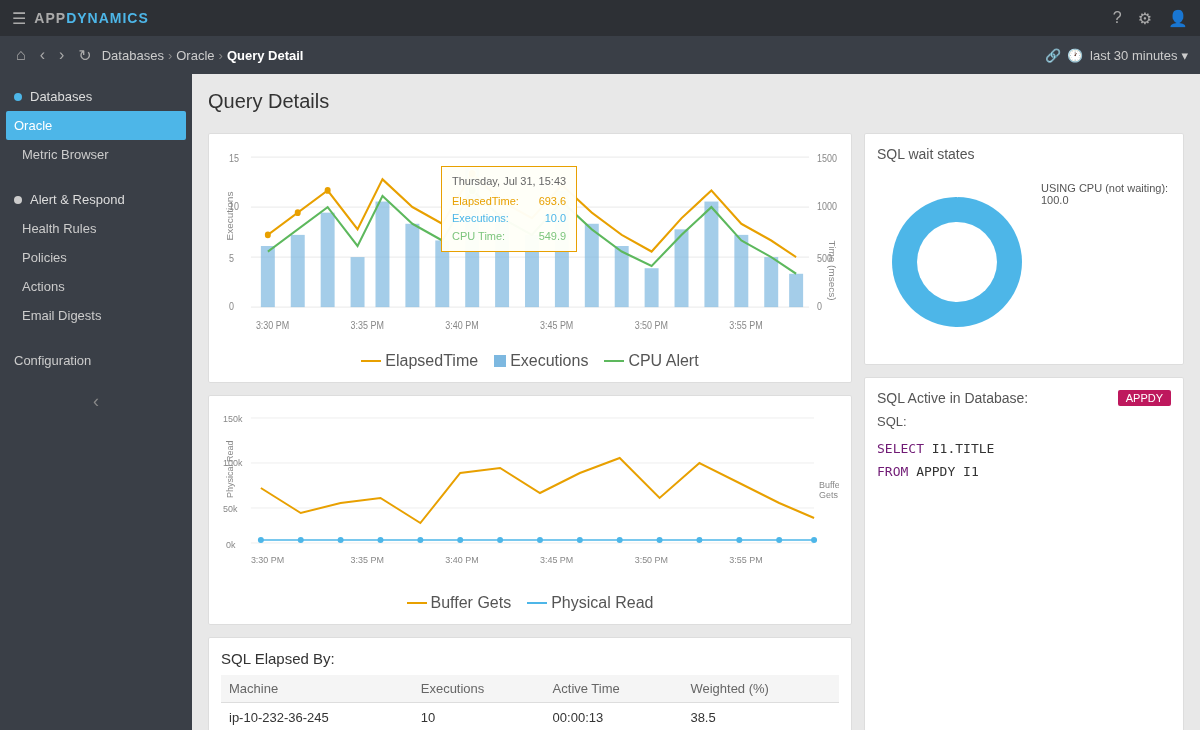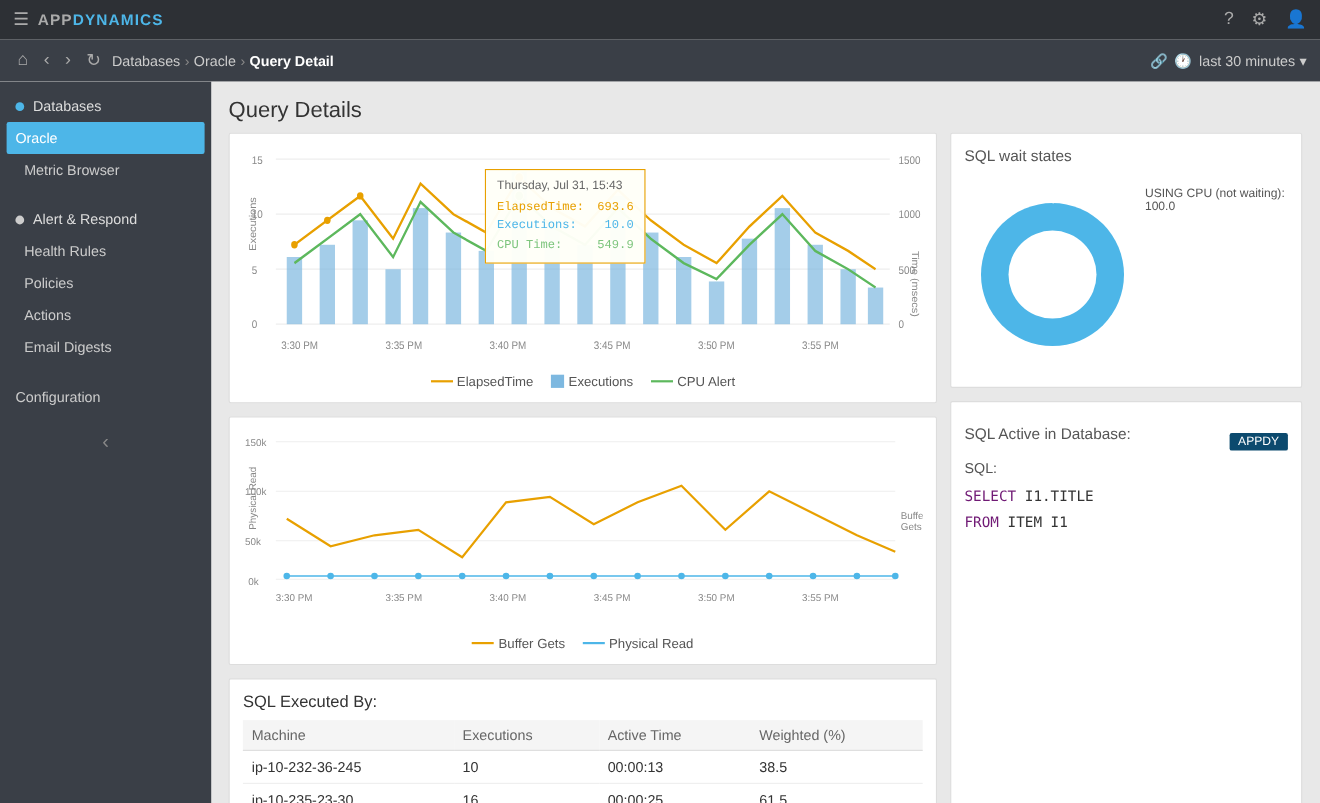--- a/index.html
+++ b/index.html
@@ -72,21 +72,21 @@
     .dot.white { background: #ccc; }
     .sidebar-sub { padding-left: 22px; }
 
     
     .content {
       flex: 1;
       overflow-y: auto;
       padding: 16px;
       display: flex;
       flex-direction: column;
-      gap: 4px;
+      gap: 16px;
     }
     .page-title {
       font-size: 20px;
       font-weight: normal;
       color: #333;
       margin-bottom: 4px;
     }
 
     .panels-row {
       display: flex;
@@ -126,61 +126,61 @@
     }
 
     svg.chart { width: 100%; height: 100%; }
 
     .chart-legend {
       display: flex;
       align-items: center;
       justify-content: center;
       gap: 16px;
       margin-top: 6px;
-      font-size: 12px;
+      font-size: 16px;
       color: #555;
     }
     .legend-item { display: flex; align-items: center; gap: 4px; }
     .legend-line { width: 20px; height: 2px; }
     .legend-box { width: 12px; height: 12px; }
 
     
     .tooltip {
       position: absolute;
       background: rgba(255,255,248,0.97);
       border: 1px solid #e8a000;
       padding: 6px 10px;
       font-size: 11px;
       line-height: 1.6;
       pointer-events: none;
       left: 220px;
       top: 20px;
     }
     .tooltip-title { color: #666; margin-bottom: 2px; }
-    .tooltip-row { display: flex; justify-content: space-between; gap: 12px; font-family: Liberation Mono, monospace; }
+    .tooltip-row { display: flex; justify-content: space-between; gap: 12px; }
     .orange { color: #e8a000; }
     .blue-t { color: #4db6e8; }
     .green-t { color: #7dc57d; }
 
     
     .wait-panel { }
     .panel-title { font-size: 14px; color: #555; margin-bottom: 10px; }
 
     .donut-container {
       display: flex;
       align-items: center;
       justify-content: center;
       padding: 10px 0;
     }
 
     
     .sql-panel { flex: 1; }
     .sql-header { display: flex; align-items: center; justify-content: space-between; margin-bottom: 8px; }
     .sql-title { font-size: 14px; color: #555; }
-    .sql-badge { background: #0c4a6e; color: #fff; font-size: 11px; padding: 2px 8px; border-radius: 2px; margin-top: 16px; }
+    .sql-badge { background: #be185d; color: #fff; font-size: 11px; padding: 2px 8px; border-radius: 2px; }
     .sql-label { font-size: 13px; color: #555; margin-bottom: 8px; }
     .sql-code { font-family: monospace; font-size: 13px; line-height: 1.8; }
     .sql-kw { color: #701a75; }
     .sql-txt { color: #333; }
 
     
     .table-panel { }
     .table-title { font-size: 15px; color: #333; margin-bottom: 8px; }
     table { width: 100%; border-collapse: collapse; font-size: 13px; }
     th { text-align: left; padding: 6px 8px; color: #666; border-bottom: 1px solid #ddd; font-weight: normal; background: #f5f5f5; }
@@ -426,21 +426,21 @@
               <span>Buffer Gets</span>
             </div>
             <div class="legend-item">
               <div class="legend-line" style="background:#4db6e8"></div>
               <span>Physical Read</span>
             </div>
           </div>
         </div>
 
         <div class="panel table-panel">
-          <div class="table-title">SQL Executed By:</div>
+          <div class="table-title">SQL Elapsed By:</div>
           <table>
             <thead>
               <tr>
                 <th>Machine</th>
                 <th>Executions</th>
                 <th>Active Time</th>
                 <th>Weighted (%)</th>
               </tr>
             </thead>
             <tbody>
@@ -485,20 +485,20 @@
           <div class="sql-header">
             <span class="sql-title">SQL Active in Database:</span>
             <span class="sql-badge">APPDY</span>
           </div>
           <div class="sql-label">SQL:</div>
           <div class="sql-code">
             <div>
               <span class="sql-kw">SELECT</span><span class="sql-txt"> I1.TITLE</span>
             </div>
             <div>
-              <span class="sql-kw">FROM</span><span class="sql-txt"> ITEM I1</span>
+              <span class="sql-kw">FROM</span><span class="sql-txt"> APPDY I1</span>
             </div>
           </div>
         </div>
       </div>
     </div>
   </div>
 </div>
 
 </body></html>

